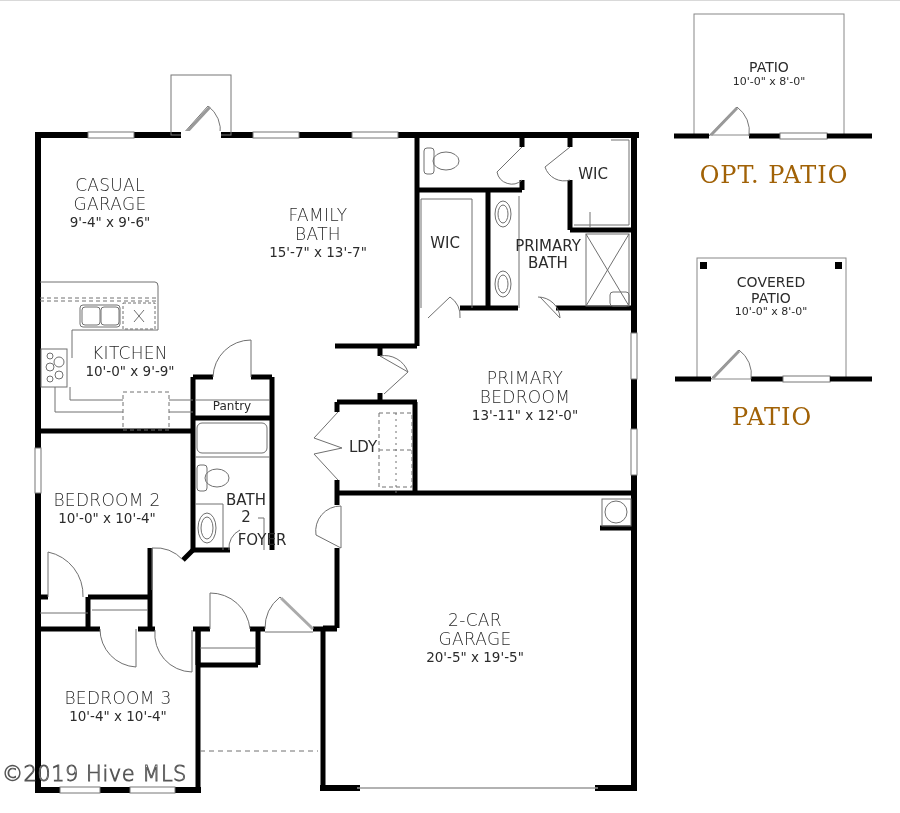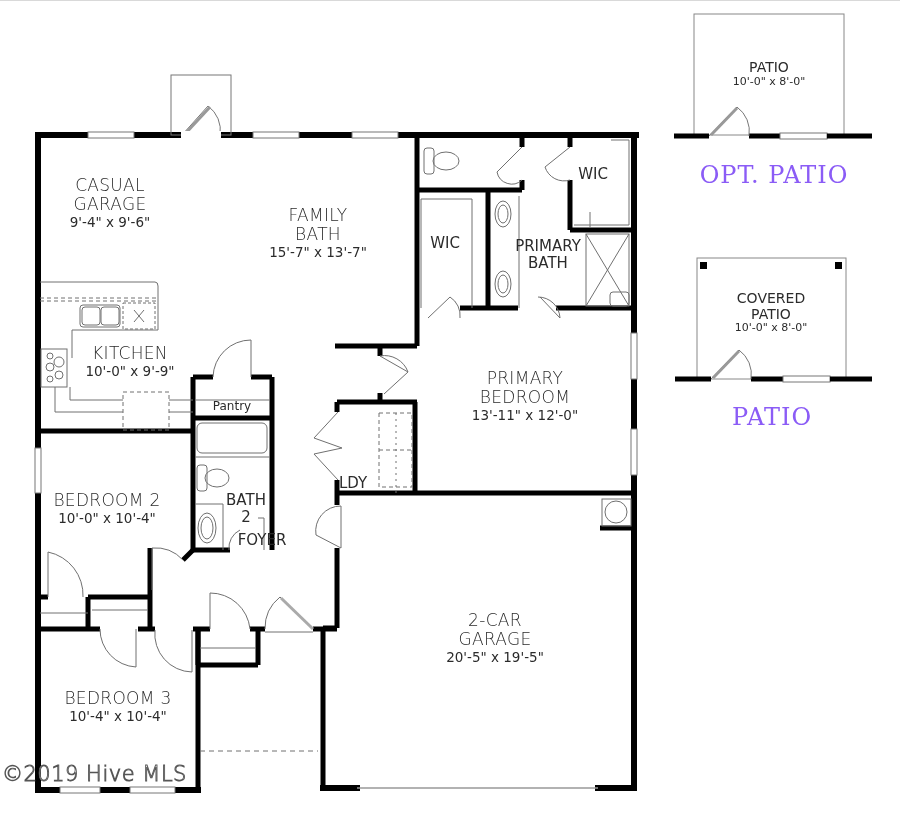--- a/index.html
+++ b/index.html
@@ -4,21 +4,21 @@
   <style>
     html, body { margin: 0; padding: 0; background: #ffffff; }
     body { width: 900px; height: 813px; position: relative; overflow: hidden; font-family: "DejaVu Sans", sans-serif; color: #2a2a2a; }
     .topline { position: absolute; left: 0; top: 0; width: 900px; height: 1px; background: #d9d9d9; }
     svg.plan { position: absolute; left: 0; top: 0; }
     .label { position: absolute; text-align: center; transform: translateX(-50%); white-space: nowrap; line-height: 1.12; color: #2b2b2b; }
     .room-name { font-size: 17px; letter-spacing: 0.3px; font-weight: 300; display: block; }
     .room-dim { font-size: 13.5px; display: block; margin-top: 1px; }
     .small-name { font-size: 15px; display: block; }
     .tiny { font-size: 12px; display: block; }
-    .opt-title { position: absolute; font-family: "DejaVu Serif", serif; font-size: 24px; letter-spacing: 1px; color: #8b5cf6; text-align: center; transform: translateX(-50%); white-space: nowrap; line-height: 1.15; }
+    .opt-title { position: absolute; font-family: "DejaVu Serif", serif; font-size: 24px; letter-spacing: 1px; color: #a16207; text-align: center; transform: translateX(-50%); white-space: nowrap; line-height: 1.15; }
     .watermark { position: absolute; left: 2px; top: 762px; font-size: 21px; color: #ffffff; -webkit-text-stroke: 0.9px #555; letter-spacing: 0.5px; font-family: "DejaVu Sans", sans-serif; font-weight: 300; }
   </style>
 </head>
 <body>
 
 <div class="topline"></div>
 
 <svg class="plan" width="900" height="813" viewBox="0 0 900 813">
   <g fill="none" stroke="#000" stroke-width="6" stroke-linecap="square">
 
@@ -268,21 +268,21 @@
   <span class="small-name">PRIMARY</span>
   <span class="small-name">BATH</span>
 </div>
 
 <div class="label" style="left:525px; top:369px;">
   <span class="room-name">PRIMARY</span>
   <span class="room-name">BEDROOM</span>
   <span class="room-dim">13'-11" x 12'-0"</span>
 </div>
 
-<div class="label" style="left:353px; top:439px;margin-top:36px;">
+<div class="label" style="left:363px; top:439px;">
   <span class="small-name">LDY</span>
 </div>
 
 <div class="label" style="left:107px; top:491px;">
   <span class="room-name">BEDROOM 2</span>
   <span class="room-dim">10'-0" x 10'-4"</span>
 </div>
 
 <div class="label" style="left:246px; top:492px;">
   <span class="small-name">BATH</span>
@@ -291,33 +291,33 @@
 
 <div class="label" style="left:262px; top:532px;">
   <span class="small-name">FOYER</span>
 </div>
 
 <div class="label" style="left:118px; top:689px;">
   <span class="room-name">BEDROOM 3</span>
   <span class="room-dim">10'-4" x 10'-4"</span>
 </div>
 
-<div class="label" style="left:495px; top:611px;">
+<div class="label" style="left:475px; top:611px;">
   <span class="room-name">2-CAR</span>
   <span class="room-name">GARAGE</span>
   <span class="room-dim">20'-5" x 19'-5"</span>
 </div>
 
 <div class="label" style="left:769px; top:60px;">
   <span class="small-name" style="font-size:14px;">PATIO</span>
   <span class="tiny" style="font-size:11px;">10'-0" x 8'-0"</span>
 </div>
 <div class="opt-title" style="left:774px; top:162px;">OPT. PATIO</div>
 
-<div class="label" style="left:771px; top:291px;">
+<div class="label" style="left:771px; top:275px;">
   <span class="small-name" style="font-size:14px;">COVERED</span>
   <span class="small-name" style="font-size:14px;">PATIO</span>
   <span class="tiny" style="font-size:11px;">10'-0" x 8'-0"</span>
 </div>
 <div class="opt-title" style="left:772px; top:404px;">
   <div>PATIO</div>
 </div>
 
 <div class="watermark">©2019 Hive MLS</div>
 

